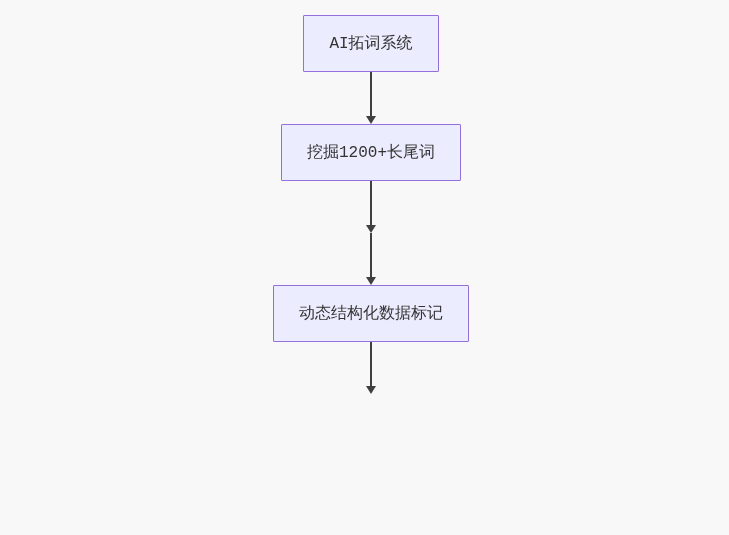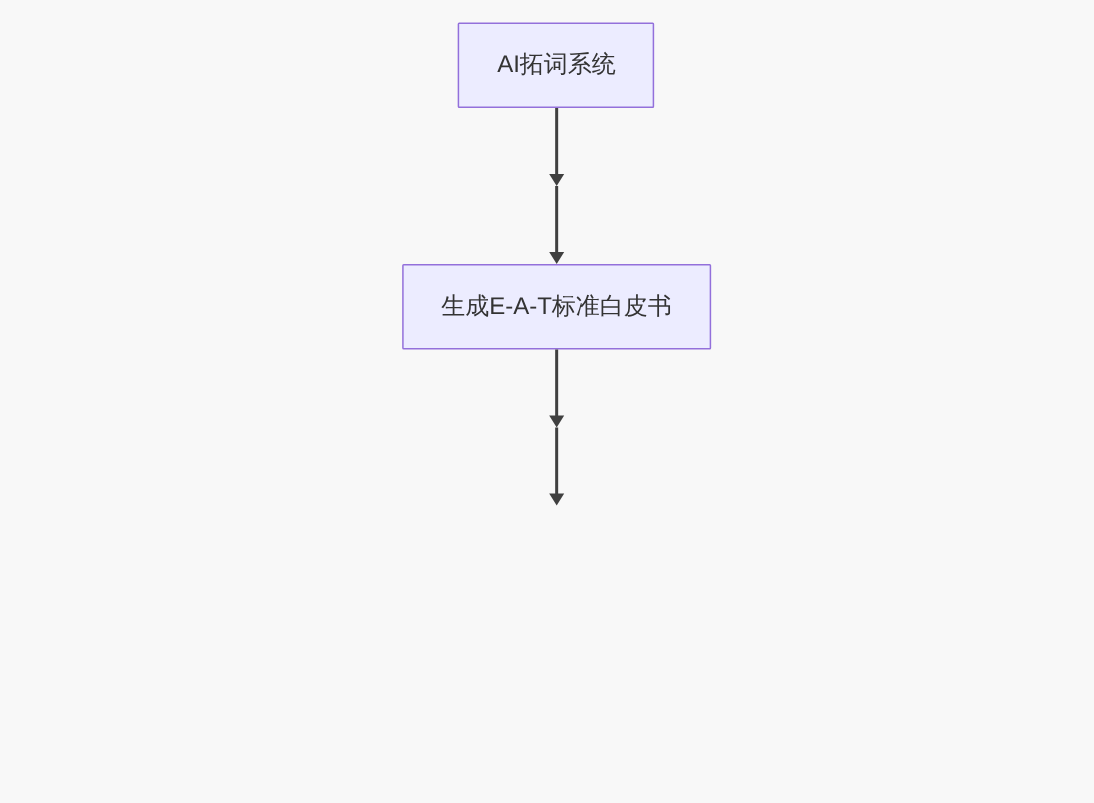--- a/index.html
+++ b/index.html
@@ -5,21 +5,21 @@
   html, body {
     margin: 0;
     padding: 0;
   }
   .canvas {
     position: relative;
     width: 729px;
     height: 535px;
     background: var(--bg, #f8f8f8);
     overflow: hidden;
-    font-family: Liberation Sans, sans-serif;
+    font-family: Liberation Mono, monospace;
   }
   .flow {
     position: absolute;
     left: 371px;
     top: 15px;
     transform: translateX(-50%);
     display: flex;
     flex-direction: column;
     align-items: center;
   }
@@ -75,36 +75,39 @@
 
     <div class="node">
       <span>AI拓词系统</span>
     </div>
 
     <div class="arrow">
       <div class="line"></div>
       <div class="head"></div>
     </div>
 
-
-    <div class="arrow">
-      <div class="line"></div>
-      <div class="head"></div>
-    </div>
-
     <div class="node">
-      <span>生成E-A-T标准白皮书</span>
+      <span>挖掘1200+长尾词</span>
     </div>
 
     <div class="arrow">
       <div class="line"></div>
       <div class="head"></div>
     </div>
 
 
     <div class="arrow">
       <div class="line"></div>
       <div class="head"></div>
     </div>
 
+    <div class="node">
+      <span>动态结构化数据标记</span>
+    </div>
+
+    <div class="arrow">
+      <div class="line"></div>
+      <div class="head"></div>
+    </div>
+
 
   </div>
 </div>
 
 </body></html>

